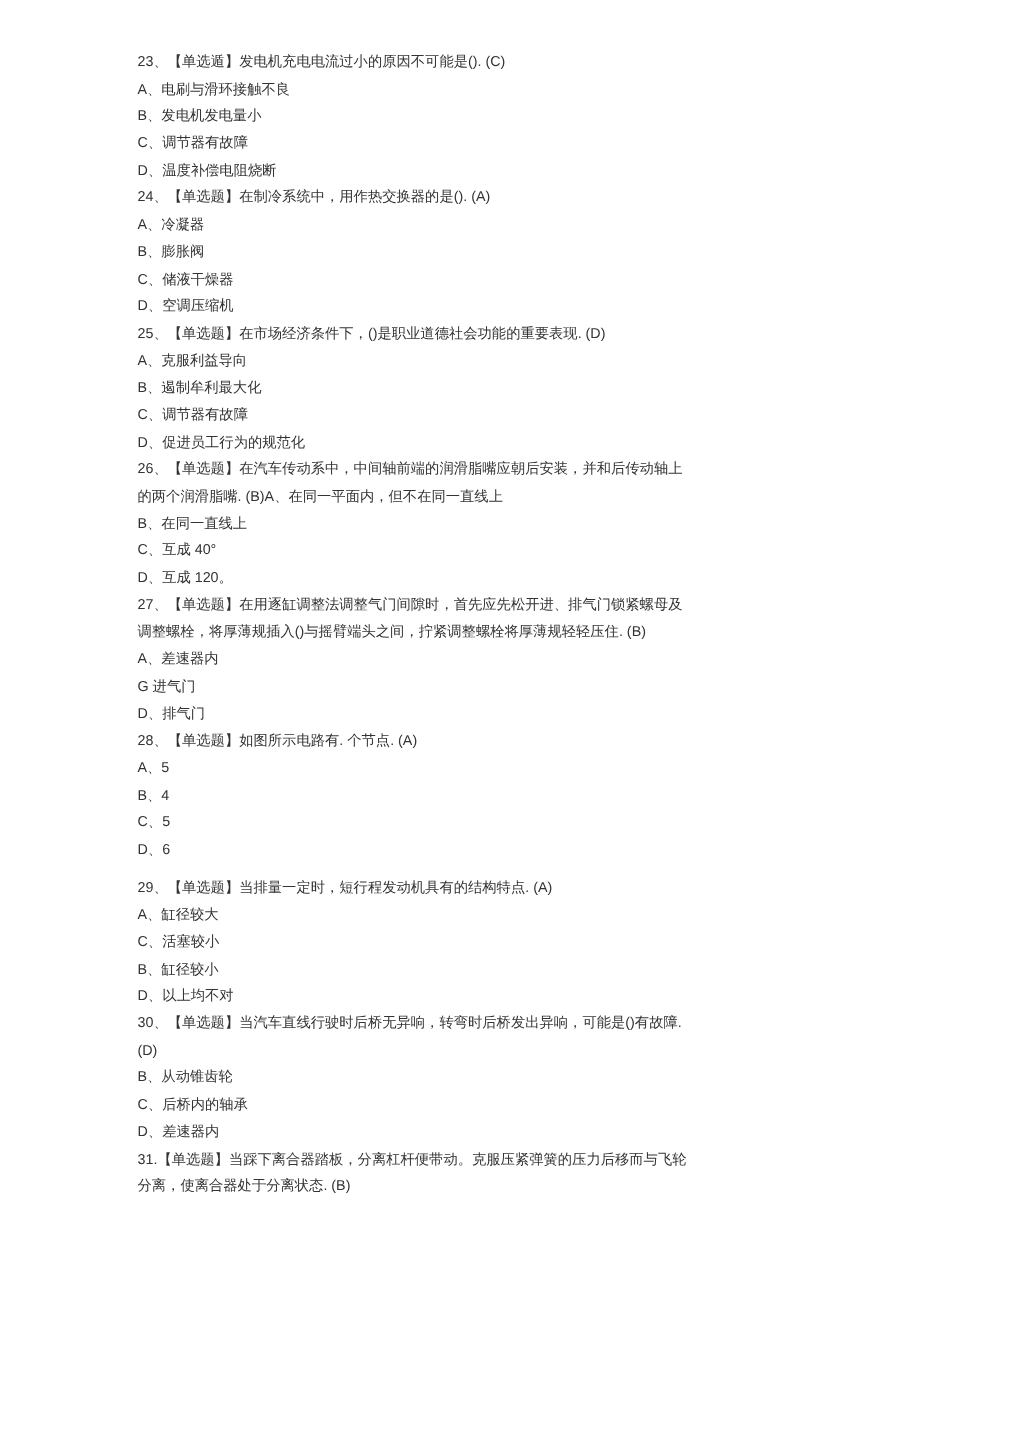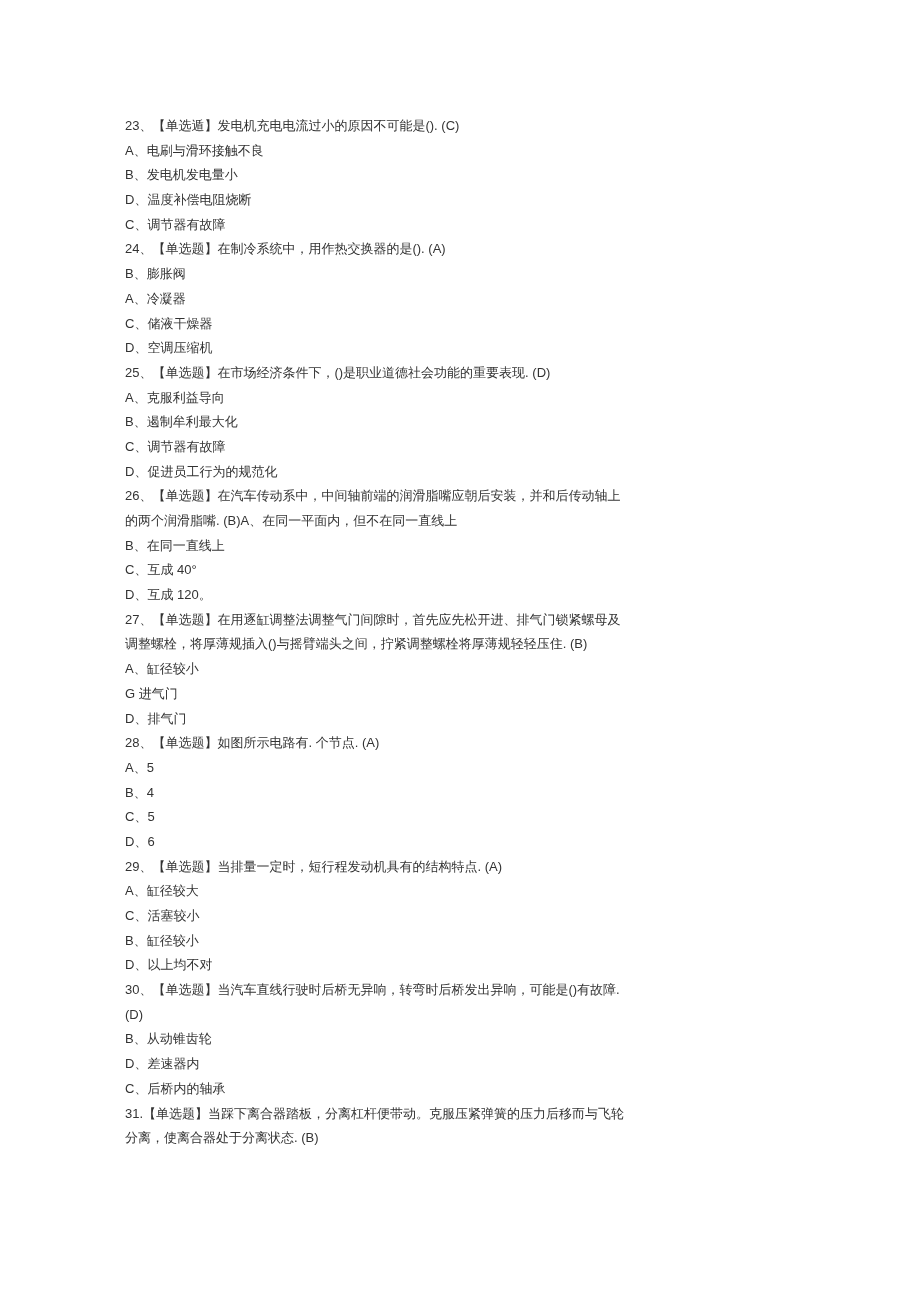--- a/index.html
+++ b/index.html
@@ -7,62 +7,62 @@
     padding: 0;
     background: #ffffff;
     font-family: "Microsoft YaHei", "SimSun", sans-serif;
     font-size: 13px;
     color: #333333;
     line-height: 1.9;
   }
   .page {
     width: 750px;
     min-height: 1301px;
-    padding: 114px 125px 60px 125px;
+    padding: 44px 125px 60px 125px;
     box-sizing: border-box;
   }
   .line {
     display: block;
   }
 </style>
 </head>
 <body>
 
 <div class="page">
   <span class="line">23、【单选遁】发电机充电电流过小的原因不可能是(). (C)</span>
   <span class="line">A、电刷与滑环接触不良</span>
   <span class="line">B、发电机发电量小</span>
+  <span class="line">C、调节器有故障</span>
   <span class="line">D、温度补偿电阻烧断</span>
-  <span class="line">C、调节器有故障</span>
   <span class="line">24、【单选题】在制冷系统中，用作热交换器的是(). (A)</span>
+  <span class="line">A、冷凝器</span>
   <span class="line">B、膨胀阀</span>
-  <span class="line">A、冷凝器</span>
   <span class="line">C、储液干燥器</span>
   <span class="line">D、空调压缩机</span>
   <span class="line">25、【单选题】在市场经济条件下，()是职业道德社会功能的重要表现. (D)</span>
   <span class="line">A、克服利益导向</span>
   <span class="line">B、遏制牟利最大化</span>
   <span class="line">C、调节器有故障</span>
   <span class="line">D、促进员工行为的规范化</span>
   <span class="line">26、【单选题】在汽车传动系中，中间轴前端的润滑脂嘴应朝后安装，并和后传动轴上的两个润滑脂嘴. (B)A、在同一平面内，但不在同一直线上</span>
   <span class="line">B、在同一直线上</span>
   <span class="line">C、互成 40°</span>
   <span class="line">D、互成 120。</span>
   <span class="line">27、【单选题】在用逐缸调整法调整气门间隙时，首先应先松开进、排气门锁紧螺母及调整螺栓，将厚薄规插入()与摇臂端头之间，拧紧调整螺栓将厚薄规轻轻压住. (B)</span>
-  <span class="line">A、缸径较小</span>
+  <span class="line">A、差速器内</span>
   <span class="line">G 进气门</span>
   <span class="line">D、排气门</span>
   <span class="line">28、【单选题】如图所示电路有. 个节点. (A)</span>
   <span class="line">A、5</span>
   <span class="line">B、4</span>
   <span class="line">C、5</span>
-  <span class="line" style="">D、6</span>
+  <span class="line" style="margin-bottom:10px;">D、6</span>
   <span class="line">29、【单选题】当排量一定时，短行程发动机具有的结构特点. (A)</span>
   <span class="line">A、缸径较大</span>
   <span class="line">C、活塞较小</span>
   <span class="line">B、缸径较小</span>
   <span class="line">D、以上均不对</span>
   <span class="line">30、【单选题】当汽车直线行驶时后桥无异响，转弯时后桥发出异响，可能是()有故障. (D)</span>
   <span class="line">B、从动锥齿轮</span>
+  <span class="line">C、后桥内的轴承</span>
   <span class="line">D、差速器内</span>
-  <span class="line">C、后桥内的轴承</span>
   <span class="line">31.【单选题】当踩下离合器踏板，分离杠杆便带动。克服压紧弹簧的压力后移而与飞轮分离，使离合器处于分离状态. (B)</span>
 </div>
 
 </body></html>

